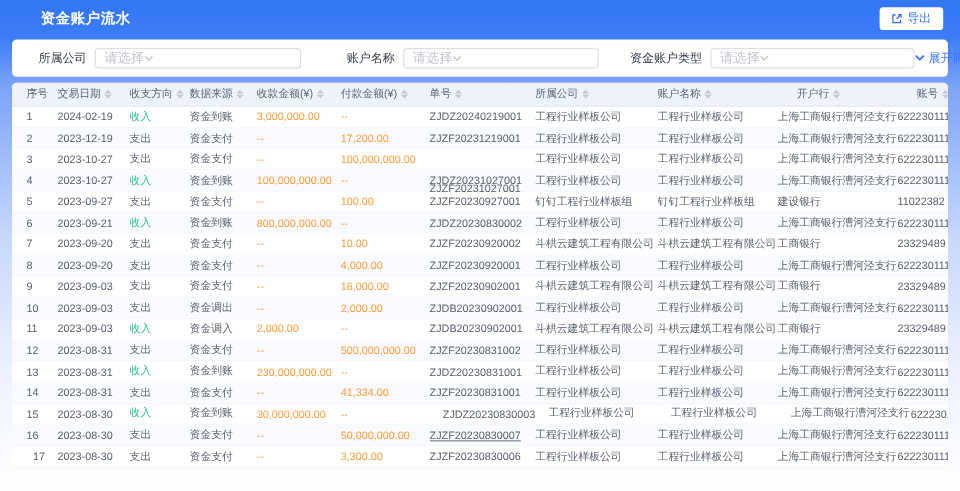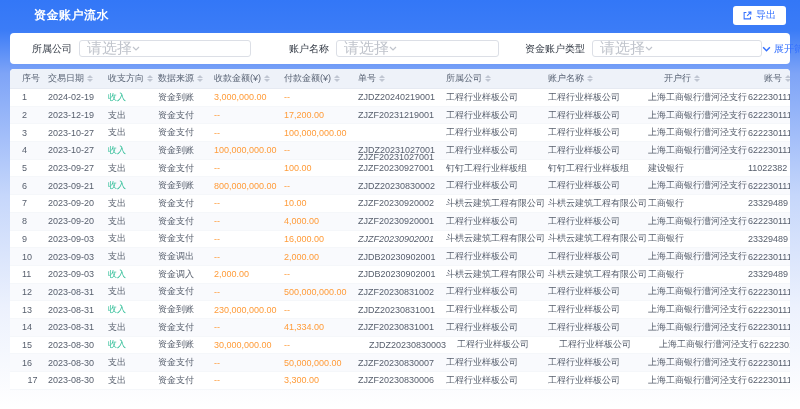--- a/index.html
+++ b/index.html
@@ -15,21 +15,21 @@
     border-radius: 3px; height: 19px; padding: 0 10px; font-size: 10px; display: flex;
     align-items: center; gap: 4px; cursor: pointer; }
   .export-btn svg { display: block; }
   
   .filter-card { margin: 3px 10px 0; background: #fff; border-radius: 4px; padding: 7px 14px 7px 22px; }
   .filter-row { display: flex; align-items: center; }
   .ffield { display: flex; align-items: center; }
   .ffield label { font-size: 10px; color: #333a45; margin-right: 7px; white-space: nowrap; }
   .select { height: 17px; border: 1px solid #dcdfe6; border-radius: 3px; background: #fff;
     display: flex; align-items: center; padding: 0 7px; cursor: pointer; }
-  .select .ph { font-size: 15px; color: #c0c4cc; }
+  .select .ph { font-size: 11px; color: #c0c4cc; }
   .select svg { margin-left: auto; display: block; }
   .f1 .select { width: 172px; }
   .f2 { margin-left: 38px; } .f2 .select { width: 163px; }
   .f3 { margin-left: 26px; } .f3 .select { width: 170px; }
   .expand-link { margin-left: auto; display: flex; align-items: center; gap: 3px;
     color: var(--primary,#3370ff); font-size: 10px; cursor: pointer; white-space: nowrap; padding-right: 2px; }
   .button-row { margin-top: 7px; display: flex; gap: 9px; }
   .btn-search { width: 94px; height: 17px; background: var(--primary,#3370ff); color: #fff;
     border: none; border-radius: 3px; font-size: 10px; cursor: pointer; }
   .btn-clear { height: 17px; padding: 0 11px; background: #e4edfe; color: var(--primary,#3370ff);
@@ -296,21 +296,21 @@
         <div class="td" style="width: 100px;">上海工商银行漕河泾支行</div>
         <div class="td" style="width: 80px;">622230111</div>
       </div>
       <div class="row">
         <div class="td" style="width: 26px;">9</div>
         <div class="td" style="width: 60px;">2023-09-03</div>
         <div class="td dir-out" style="width: 50px;">支出</div>
         <div class="td" style="width: 56px;">资金支付</div>
         <div class="td amount" style="width: 70px;">--</div>
         <div class="td amount" style="width: 74px;">16,000.00</div>
-        <div class="td" style="width: 88px; font-style: italic;">ZJZF20230902001</div>
+        <div class="td" style="width: 88px;">ZJZF20230902001</div>
         <div class="td" style="width: 102px;">斗栱云建筑工程有限公司</div>
         <div class="td" style="width: 100px;">斗栱云建筑工程有限公司</div>
         <div class="td" style="width: 100px;">工商银行</div>
         <div class="td" style="width: 80px;">23329489</div>
       </div>
       <div class="row">
         <div class="td" style="width: 26px;">10</div>
         <div class="td" style="width: 60px;">2023-09-03</div>
         <div class="td dir-out" style="width: 50px;">支出</div>
         <div class="td" style="width: 56px;">资金调出</div>
@@ -387,21 +387,21 @@
         <div class="td" style="width: 100px;">上海工商银行漕河泾支行</div>
         <div class="td" style="width: 80px;">622230111</div>
       </div>
       <div class="row">
         <div class="td" style="width: 26px;">16</div>
         <div class="td" style="width: 60px;">2023-08-30</div>
         <div class="td dir-out" style="width: 50px;">支出</div>
         <div class="td" style="width: 56px;">资金支付</div>
         <div class="td amount" style="width: 70px;">--</div>
         <div class="td amount" style="width: 74px;">50,000,000.00</div>
-        <div class="td" style="width: 88px;">ZJZF20230830007</div>
+        <div class="td" style="width: 88px; text-decoration: underline;">ZJZF20230830007</div>
         <div class="td" style="width: 102px;">工程行业样板公司</div>
         <div class="td" style="width: 100px;">工程行业样板公司</div>
         <div class="td" style="width: 100px;">上海工商银行漕河泾支行</div>
         <div class="td" style="width: 80px;">622230111</div>
       </div>
       <div class="row">
         <div class="td" style="width: 26px; text-align: center;">17</div>
         <div class="td" style="width: 60px;">2023-08-30</div>
         <div class="td dir-out" style="width: 50px;">支出</div>
         <div class="td" style="width: 56px;">资金支付</div>

